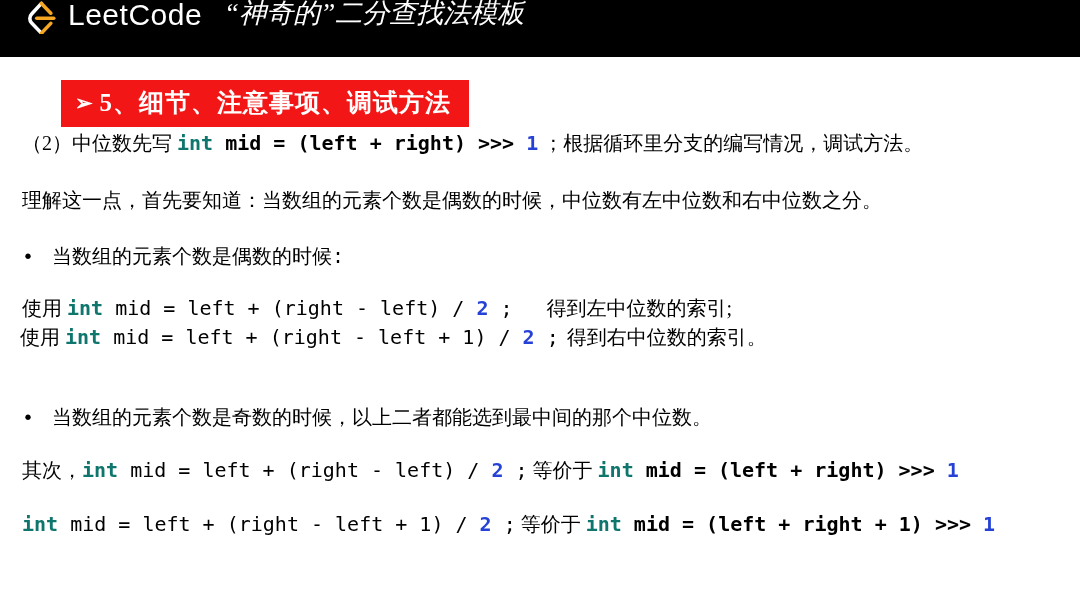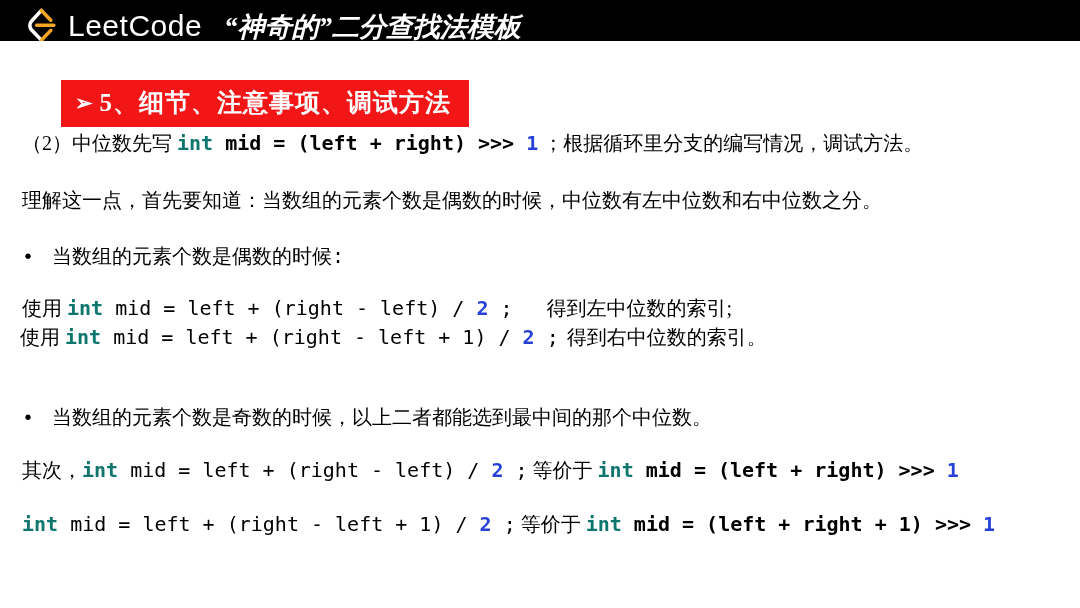--- a/index.html
+++ b/index.html
@@ -15,24 +15,24 @@
     color: #000000;
     position: relative;
   }
 
   
   .header {
     position: absolute;
     left: 0;
     top: 0;
     width: 1080px;
-    height: 41px;
+    height: 57px;
     background: #000000;
     display: flex;
-    align-items: flex-end;
+    align-items: flex-start;
     padding-left: 24px;
     box-sizing: border-box;
   }
   .logo-mark {
     width: 34px;
     height: 34px;
     margin-right: 10px;
     flex: none;
     display: block;
   }
@@ -42,21 +42,21 @@
     font-size: 30px;
     letter-spacing: 0.5px;
     line-height: 1;
     font-weight: 400;
     white-space: nowrap;
   }
   .header-title {
     color: #ffffff;
     font-family: "Liberation Serif", "DejaVu Serif", serif;
     font-size: 27px;
-    font-weight: 700;
+    font-weight: 400;
     font-style: italic;
     margin-left: 22px;
     line-height: 1;
     white-space: nowrap;
   }
 
   
   .section-title {
     position: absolute;
     left: 22px;

